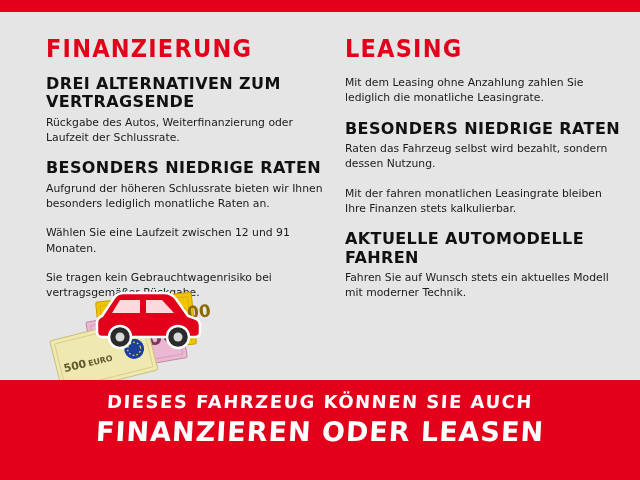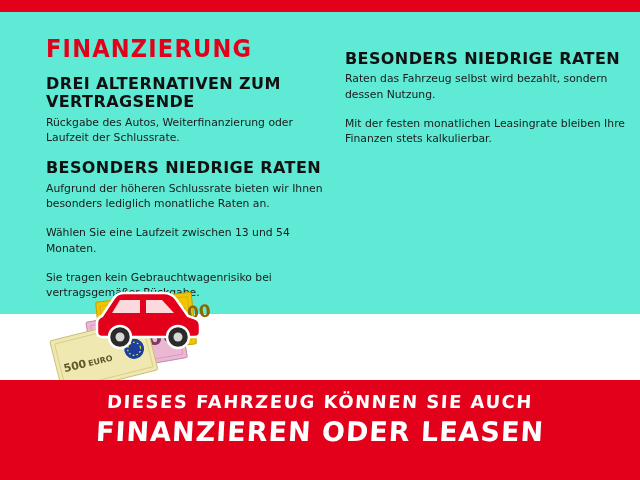--- a/index.html
+++ b/index.html
@@ -24,22 +24,22 @@
   }
   .bar-bottom {
     position: absolute;
     left: 0; top: 380px;
     width: 640px; height: 100px;
     background: #e2001a;
   }
   .content {
     position: absolute;
     left: 0; top: 12px;
-    width: 640px; height: 302px;
-    background: #5eead4;
+    width: 640px; height: 368px;
+    background: #e5e5e5;
   }
   .col {
     position: absolute;
     top: 24px;
   }
   .col-left { left: 46px; width: 280px; }
   .col-right { left: 345px; width: 280px; }
 
   .col-title {
     font-family: "DejaVu Sans", sans-serif;
@@ -126,42 +126,48 @@
         <p class="block-head">Drei Alternativen zum Vertragsende</p>
         <p class="block-body">Rückgabe des Autos, Weiterfinanzierung oder Laufzeit der Schlussrate.</p>
       </div>
 
       <div class="block">
         <p class="block-head">Besonders niedrige Raten</p>
         <p class="block-body">Aufgrund der höheren Schlussrate bieten wir Ihnen besonders lediglich monatliche Raten an.</p>
       </div>
 
       <div class="block">
-        <p class="block-body">Wählen Sie eine Laufzeit zwischen 13 und 54 Monaten.</p>
+        <p class="block-body">Wählen Sie eine Laufzeit zwischen 12 und 91 Monaten.</p>
       </div>
 
       <div class="block">
         <p class="block-body">Sie tragen kein Gebrauchtwagenrisiko bei vertragsgemäßer Rückgabe.</p>
       </div>
     </div>
 
     <div class="col col-right">
-
-      <div class="block">
+      <h2 class="col-title">Leasing</h2>
+
+      <div class="block">
+        <p class="block-body">Mit dem Leasing ohne Anzahlung zahlen Sie lediglich die monatliche Leasingrate.</p>
       </div>
 
       <div class="block">
         <p class="block-head">Besonders niedrige Raten</p>
         <p class="block-body">Raten das Fahrzeug selbst wird bezahlt, sondern dessen Nutzung.</p>
       </div>
 
       <div class="block">
-        <p class="block-body">Mit der festen monatlichen Leasingrate bleiben Ihre Finanzen stets kalkulierbar.</p>
-      </div>
-
+        <p class="block-body">Mit der fahren monatlichen Leasingrate bleiben Ihre Finanzen stets kalkulierbar.</p>
+      </div>
+
+      <div class="block">
+        <p class="block-head">Aktuelle Automodelle fahren</p>
+        <p class="block-body">Fahren Sie auf Wunsch stets ein aktuelles Modell mit moderner Technik.</p>
+      </div>
     </div>
 
     <div class="art">
       <svg width="215" height="112" viewBox="0 0 215 112" xmlns="http://www.w3.org/2000/svg">
 
         <g transform="rotate(-6 120 42)">
           <rect x="62" y="16" width="96" height="52" rx="2" fill="#f2c400" stroke="#c79f00" stroke-width="1"></rect>
           <rect x="66" y="20" width="88" height="44" rx="1" fill="none" stroke="#d9af14" stroke-width="1"></rect>
           <text x="140" y="42" font-family="DejaVu Sans, sans-serif" font-size="17" font-weight="bold" fill="#8a6a00">200</text>
           <circle cx="80" cy="30" r="6" fill="none" stroke="#8a6a00" stroke-width="1.4"></circle>

